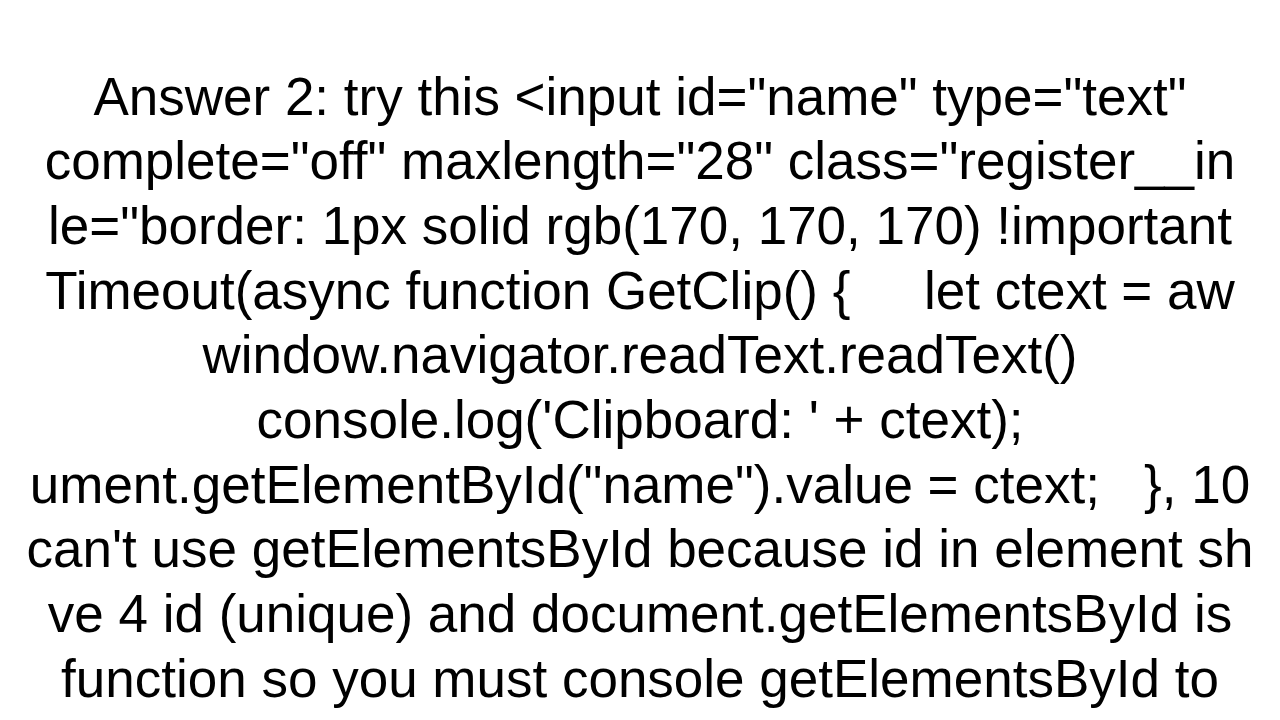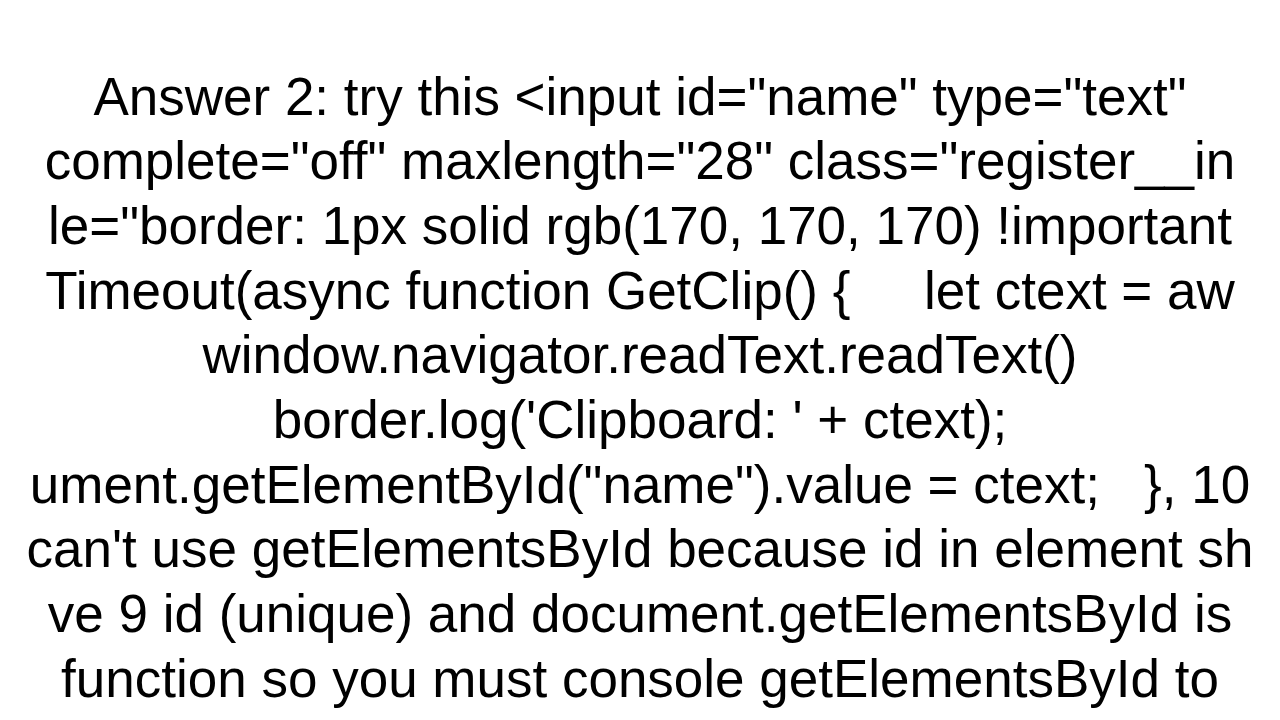--- a/index.html
+++ b/index.html
@@ -25,19 +25,19 @@
 </style>
 </head>
 <body>
 
 <div class="content">
 <span>Answer 2: try this &lt;input id="name" type="text"</span>
 <span>complete="off" maxlength="28" class="register__in</span>
 <span>le="border: 1px solid rgb(170, 170, 170) !important</span>
 <span>Timeout(async function GetClip() {     let ctext = aw</span>
 <span>window.navigator.readText.readText()</span>
-<span>border.log('Clipboard: ' + ctext);</span>
+<span>console.log('Clipboard: ' + ctext);</span>
 <span>ument.getElementById("name").value = ctext;   }, 10</span>
 <span>can't use getElementsById because id in element sh</span>
-<span>ve 9 id (unique) and document.getElementsById is</span>
+<span>ve 4 id (unique) and document.getElementsById is</span>
 <span>function so you must console getElementsById to</span>
 <span>getElementById</span>
 </div>
 
 </body></html>

